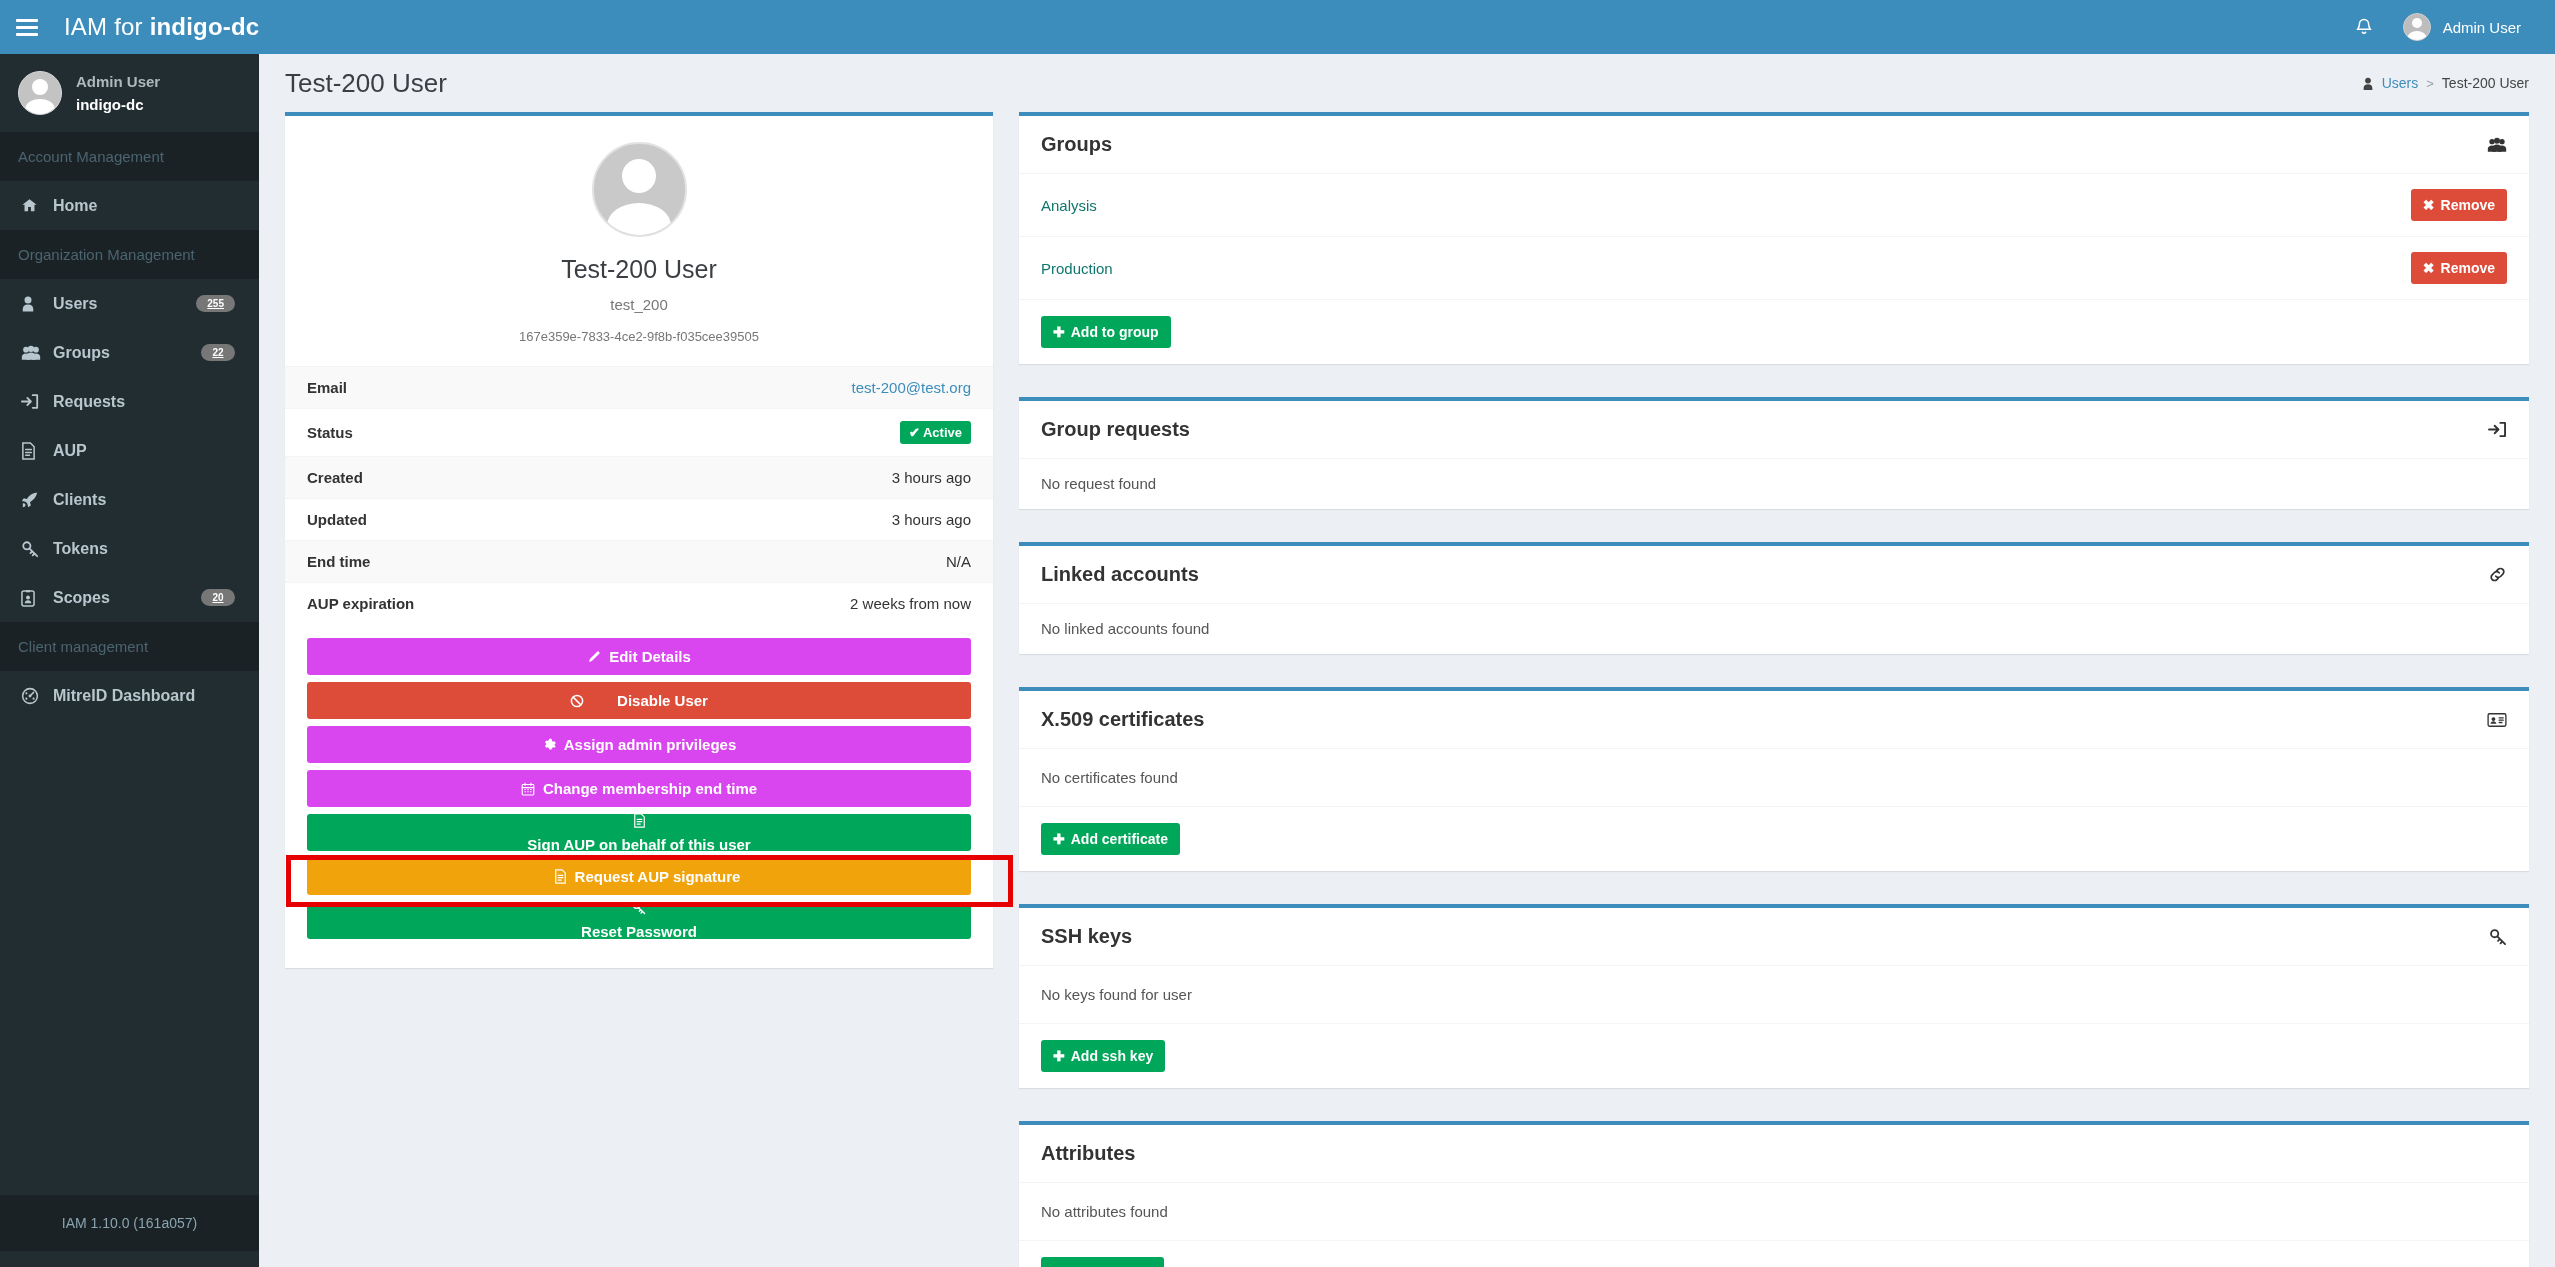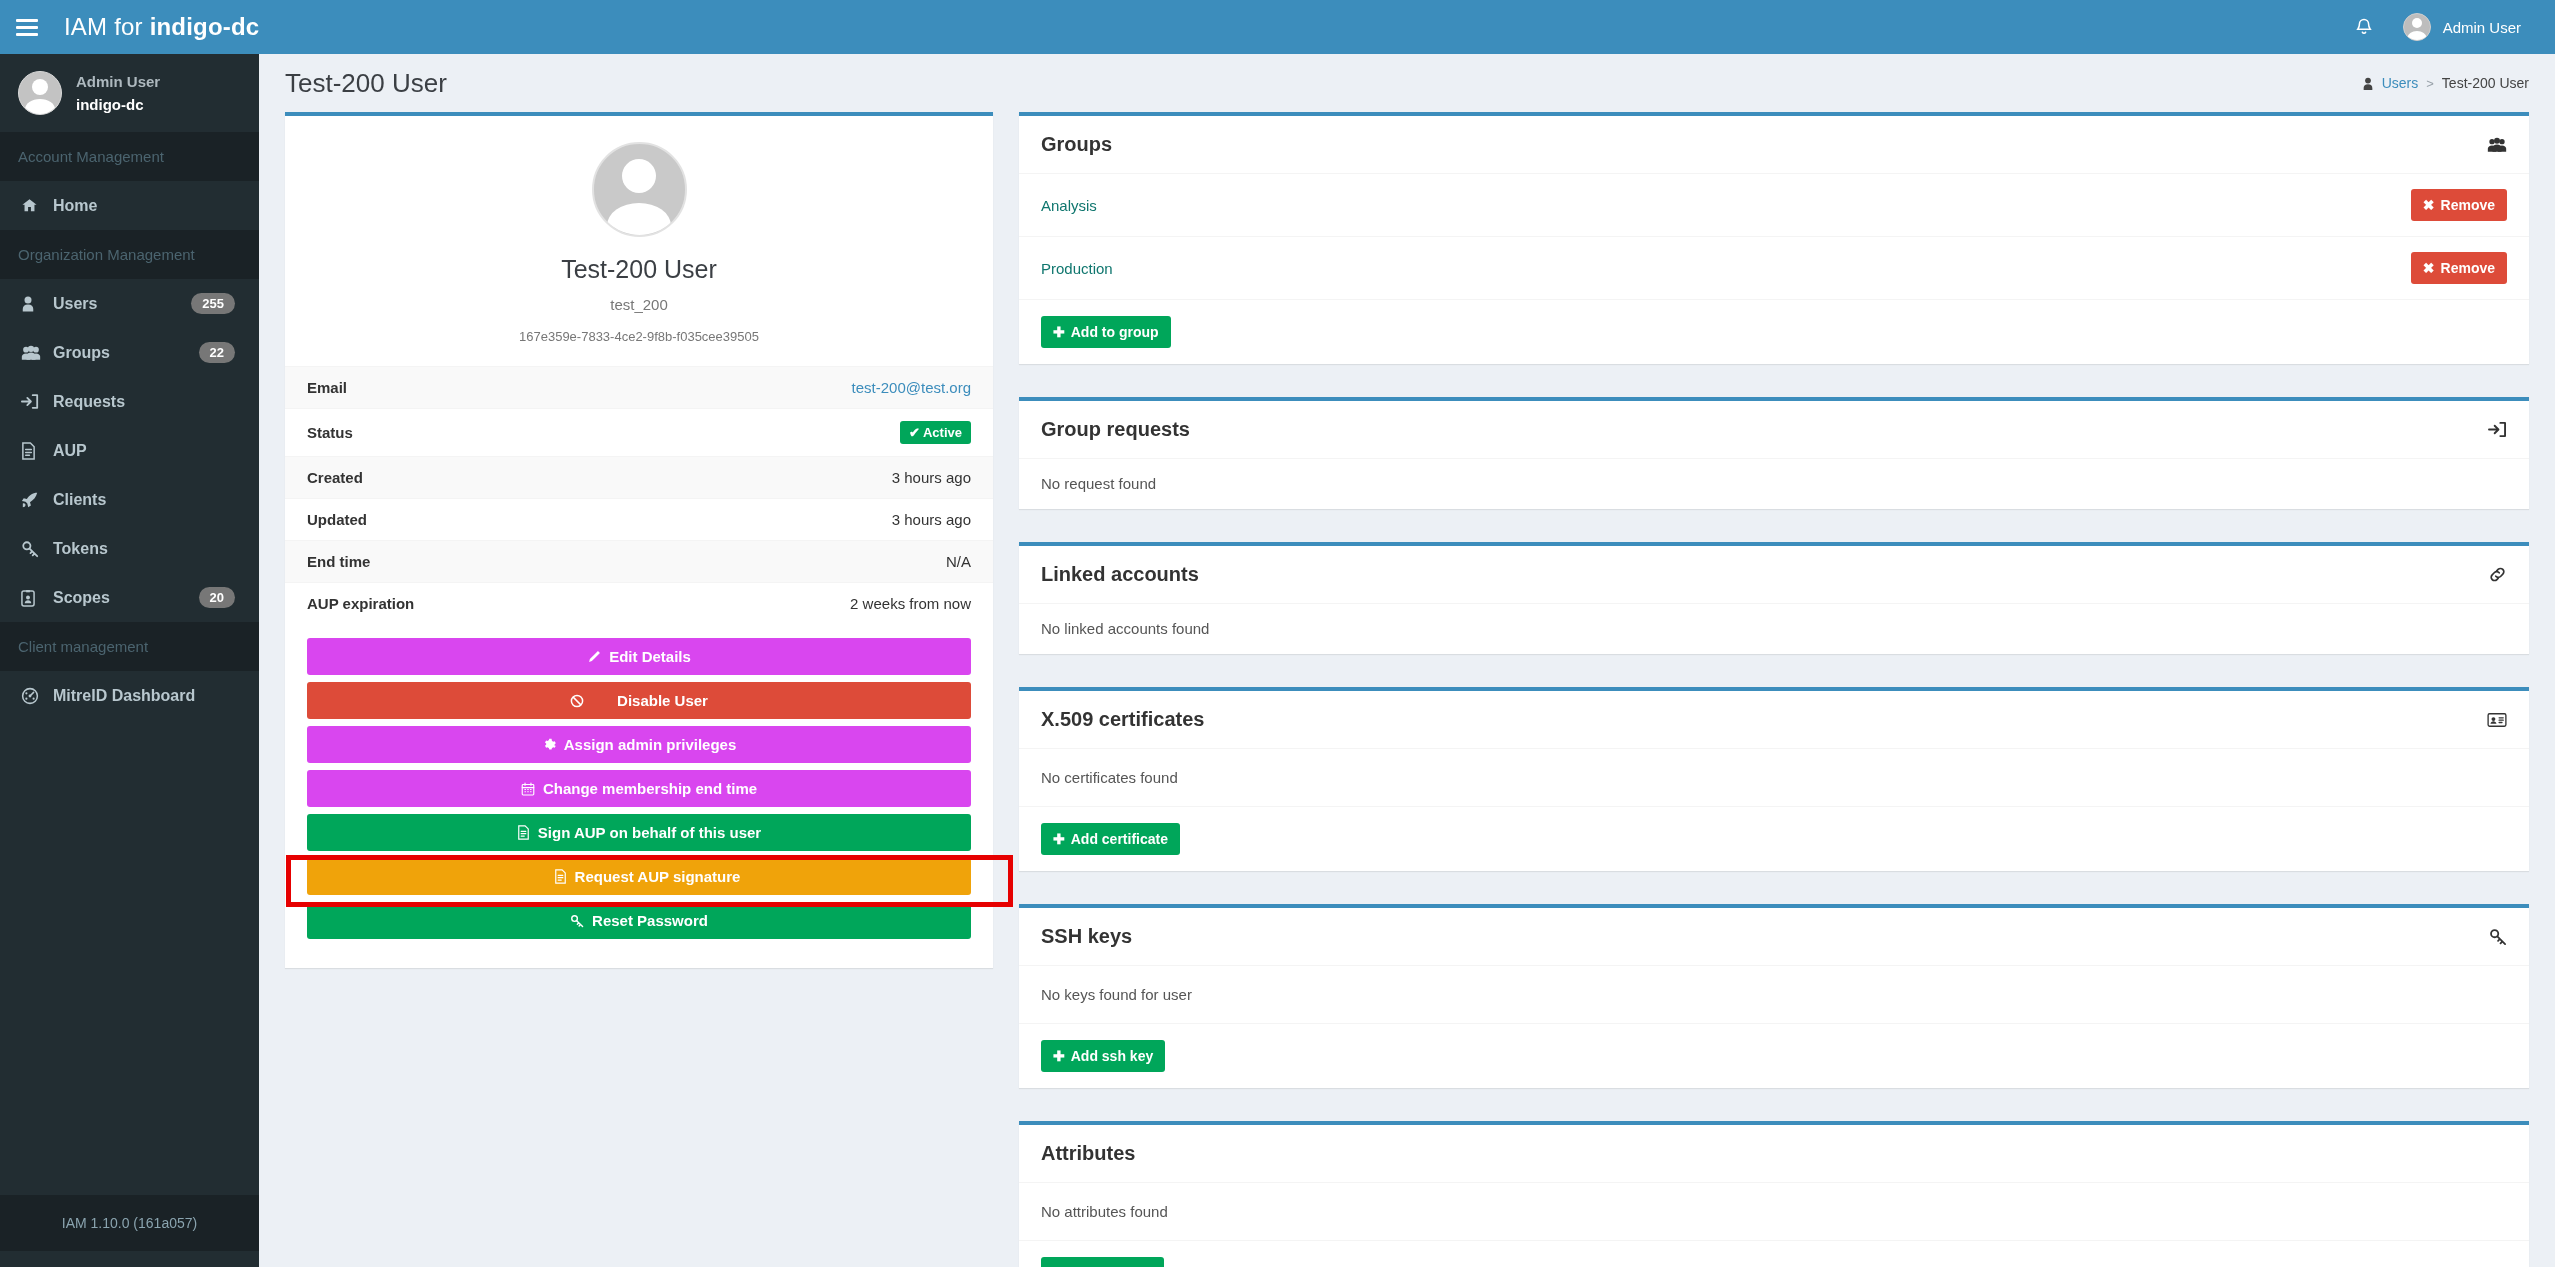--- a/index.html
+++ b/index.html
@@ -107,23 +107,23 @@
     border-left: 3px solid transparent;
     cursor: pointer; position: relative;
   }
   .sb-item .sb-ico {
     width: 32px; flex: 0 0 32px;
     display: flex; align-items: center; color: #b8c7ce;
     font-size: 17px;
   }
   .sb-item .sb-label { flex: 1; white-space: nowrap; font-weight: bold; }
   .sb-badge {
-    background: #777; color: #fff; font-size: 13px; font-weight: 700;
+    background: #777; color: #fff; font-size: 10px; font-weight: 700;
     border-radius: 11px; padding: 3px 11px; min-width: 34px;
-    text-align: right; margin-right: 6px;
+    text-align: center; margin-right: 6px; text-decoration: underline;
   }
   .sb-footer {
     position: absolute; bottom: 16px; left: 0;
     width: 259px; height: 56px;
     display: flex; align-items: center; justify-content: center;
     color: #8aa4af; font-size: 14px;
     background: #1a2226;
   }
 
   
@@ -209,21 +209,21 @@
   .btn-stack { padding: 14px 22px 22px; }
   .btn {
     display: flex; align-items: center; justify-content: center; gap: 8px;
     width: 100%; height: 37px; margin-bottom: 7px;
     border: none; border-radius: 3px;
     font-family: "Liberation Sans", sans-serif;
     font-size: 15px; font-weight: 700; color: #fff; cursor: pointer;
   }
   .btn-primary { background: #d946ef; }
   .btn-danger  { background: #dd4b39; gap: 33px; }
-  .btn-success { background: #00a65a; }
+  .btn-success { background: #00a65a; flex-direction: column; }
   .btn-warning { background: #f0a30a; color: #fff; padding-left: 16px; }
   .btn-sm {
     display: inline-flex; align-items: center; gap: 6px;
     height: 32px; padding: 0 12px; border: none; border-radius: 3px;
     font-family: "Liberation Sans", sans-serif;
     font-size: 14px; font-weight: 700; color: #fff; cursor: pointer;
   }
   .btn-remove { background: #dd4b39; margin-left: auto; }
   .btn-add { background: #00a65a; }
 

